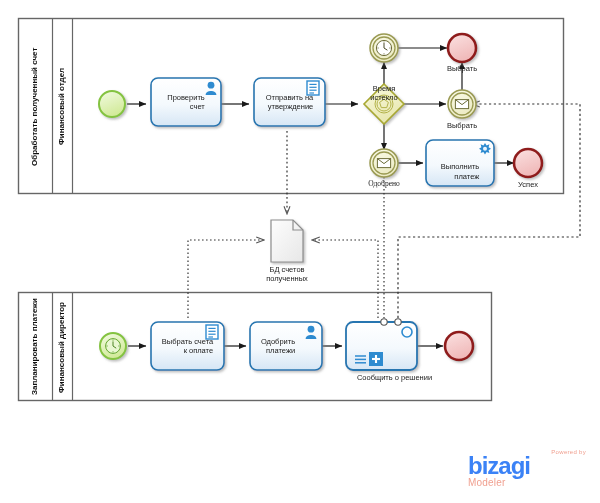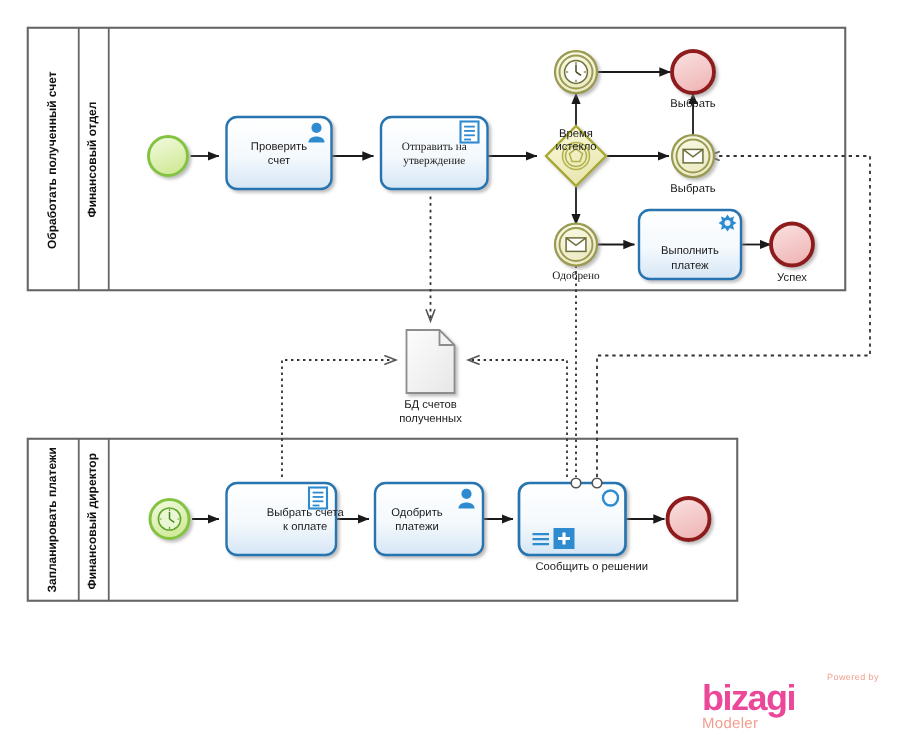--- a/index.html
+++ b/index.html
@@ -2,25 +2,25 @@
 <html><head>
 <meta charset="utf-8">
 <style>
   html,body{margin:0;padding:0;background:#ffffff;}
   body{width:600px;height:503px;font-family:"Liberation Sans",sans-serif;overflow:hidden;position:relative;}
   #canvas{position:absolute;left:0;top:0;width:600px;height:503px;}
   .lbl{position:absolute;font-size:7.5px;color:#1a1a1a;text-align:center;line-height:9px;white-space:pre-line;}
   .vlbl{position:absolute;font-weight:bold;font-size:8px;color:#111;text-align:center;line-height:10px;
         writing-mode:vertical-rl;transform:rotate(180deg);white-space:pre-line;
         display:flex;align-items:center;justify-content:center;}
-  .tasktext{position:absolute;font-size:7.5px;color:#1a1a1a;text-align:center;line-height:9.5px;
+  .tasktext{position:absolute;font-size:7.5px;color:#1a1a1a;text-align:right;line-height:9.5px;
             white-space:pre-line;display:flex;align-items:center;justify-content:center;}
   .wm{position:absolute;}
   .wm .pw{font-size:6px;color:#f0a090;letter-spacing:.3px;text-align:right;}
-  .wm .bz{font-size:24px;color:#ec4899;font-weight:bold;letter-spacing:-1px;line-height:22px;}
+  .wm .bz{font-size:24px;color:#3b82f6;font-weight:bold;letter-spacing:-1px;line-height:22px;}
   .wm .md{font-size:10px;color:#f0a090;letter-spacing:.2px;}
 </style>
 </head>
 <body>
 
 <svg id="canvas" viewBox="0 0 600 503" xmlns="http://www.w3.org/2000/svg">
   <defs>
     <linearGradient id="taskGrad" x1="0" y1="0" x2="0" y2="1">
       <stop offset="0%" stop-color="#ffffff"></stop>
       <stop offset="55%" stop-color="#f4f9fd"></stop>
@@ -247,33 +247,33 @@
 </svg>
 
 <div class="vlbl" style="left:18px;top:19px;width:34px;height:175px;">Обработать полученный счет</div>
 <div class="vlbl" style="left:52px;top:19px;width:20px;height:175px;">Финансовый отдел</div>
 
 <div class="vlbl" style="left:18px;top:293px;width:34px;height:108px;">Запланировать платежи</div>
 <div class="vlbl" style="left:52px;top:293px;width:20px;height:108px;">Финансовый директор</div>
 
 <div class="tasktext" style="left:153px;top:80px;width:66px;height:44px;">Проверить
 счет</div>
-<div class="tasktext" style="left:256px;top:80px;width:67px;height:44px;font-family:Liberation Serif, serif;">Отправить на
+<div class="tasktext" style="left:256px;top:80px;width:67px;height:44px;">Отправить на
 утверждение</div>
 <div class="lbl" style="left:354px;top:64px;width:60px;margin-top:20px;">Время
 истекло</div>
 <div class="lbl" style="left:432px;top:64px;width:60px;">Выбрать</div>
 <div class="lbl" style="left:432px;top:121px;width:60px;">Выбрать</div>
 <div class="lbl" style="left:354px;top:179px;width:60px;font-family:Liberation Serif, serif;">Одобрено</div>
 <div class="tasktext" style="left:428px;top:142px;width:64px;height:59px;">Выполнить
 платеж</div>
 <div class="lbl" style="left:498px;top:180px;width:60px;">Успех</div>
 <div class="lbl" style="left:252px;top:265px;width:70px;">БД счетов
 полученных</div>
-<div class="tasktext" style="left:153px;top:324px;width:69px;height:44px;margin-left:16px;">Выбрать счета
+<div class="tasktext" style="left:153px;top:324px;width:69px;height:44px;">Выбрать счета
 к оплате</div>
 <div class="tasktext" style="left:252px;top:324px;width:52px;height:44px;">Одобрить
 платежи</div>
 <div class="lbl" style="left:344px;top:373px;width:101px;">Сообщить о решении</div>
 
 <div class="wm" style="left:468px;top:449px;width:118px;">
   <div class="pw">Powered by</div>
   <div class="bz">bizagi</div>
   <div class="md">Modeler</div>
 </div>

